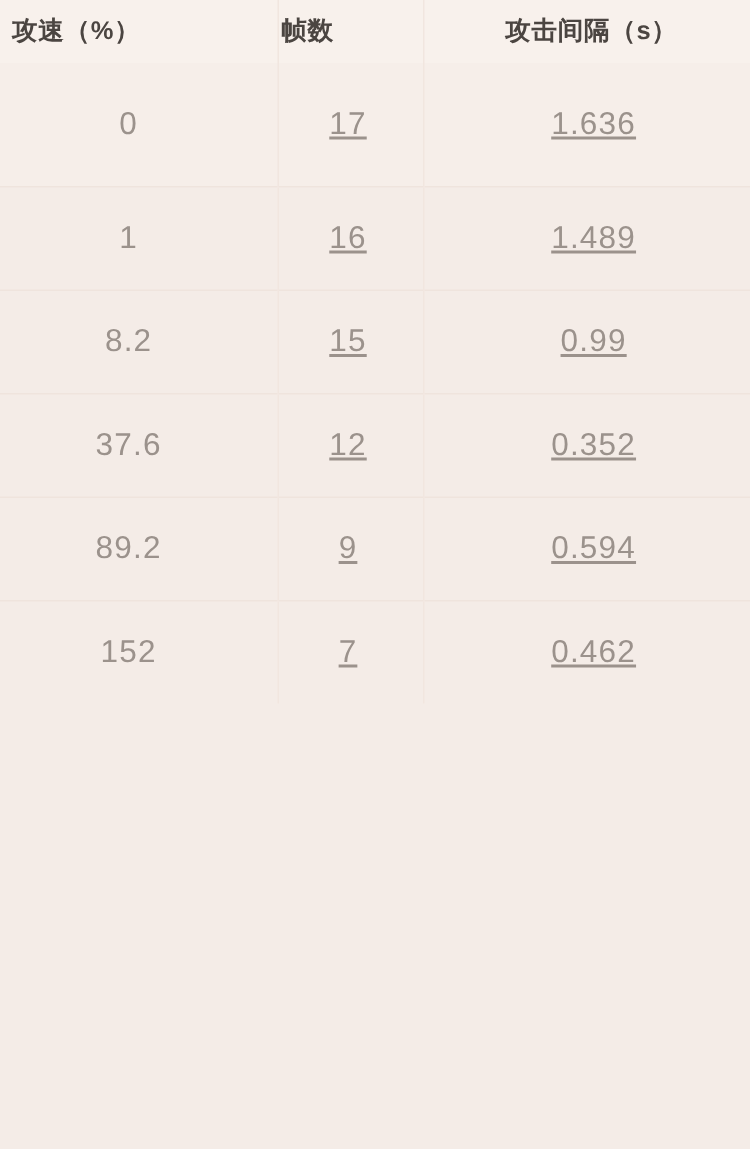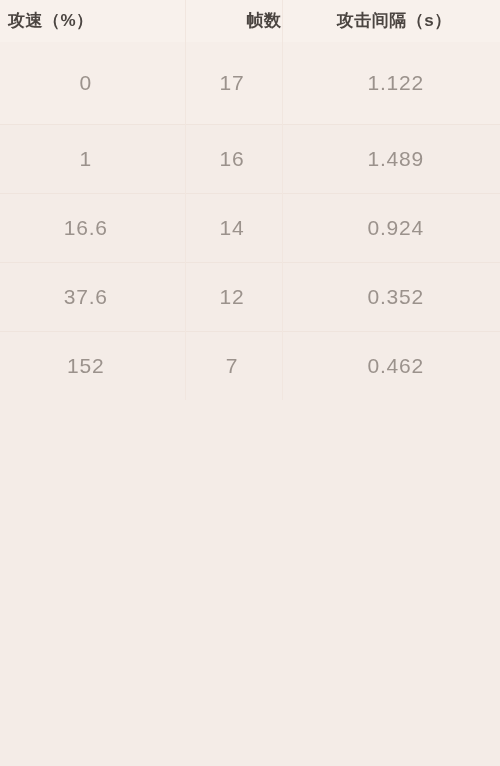--- a/index.html
+++ b/index.html
@@ -48,21 +48,21 @@
     vertical-align: middle;
     background: #f8f1ec;
     white-space: nowrap;
   }
   .head-cell.c1 {
     text-align: left;
     padding-left: 8px;
     margin-top: 20px;
   }
   .head-cell.c2 {
-    text-align: right;
+    text-align: left;
     padding-left: 2px;
   }
   .head-cell.c3 {
     text-align: center;
     padding-left: 6px;
     margin-top: 44px;
   }
   .head-cell.c2,
   .head-cell.c3 {
     border-left: 1px solid #f1e6df;
@@ -87,20 +87,21 @@
     border-top: 1px solid #efe4dd;
   }
   .data-row.first .data-cell {
     height: 80px;
     border-top: none;
     background: #f6eee9;
   }
   .data-cell.c2,
   .data-cell.c3 {
     border-left: 1px solid #f1e6df;
+    text-decoration: underline;
   }
   .data-cell.c1 { padding-right: 14px; }
   .data-cell.c2 { padding-right: 4px; }
   .data-cell.c3 { padding-left: 10px; }
 </style>
 </head>
 <body>
 
 <div class="sheet">
   <table class="grid">
@@ -113,36 +114,41 @@
       <tr class="head-row">
         <th class="head-cell c1">攻速（%）</th>
         <th class="head-cell c2">帧数</th>
         <th class="head-cell c3">攻击间隔（s）</th>
       </tr>
     </thead>
     <tbody>
         <tr class="data-row first">
           <td class="data-cell c1">0</td>
           <td class="data-cell c2">17</td>
-          <td class="data-cell c3">1.122</td>
+          <td class="data-cell c3">1.636</td>
         </tr>
         <tr class="data-row">
           <td class="data-cell c1">1</td>
           <td class="data-cell c2">16</td>
           <td class="data-cell c3">1.489</td>
         </tr>
         <tr class="data-row">
-          <td class="data-cell c1">16.6</td>
-          <td class="data-cell c2">14</td>
-          <td class="data-cell c3">0.924</td>
+          <td class="data-cell c1">8.2</td>
+          <td class="data-cell c2">15</td>
+          <td class="data-cell c3">0.99</td>
         </tr>
         <tr class="data-row">
           <td class="data-cell c1">37.6</td>
           <td class="data-cell c2">12</td>
           <td class="data-cell c3">0.352</td>
+        </tr>
+        <tr class="data-row">
+          <td class="data-cell c1">89.2</td>
+          <td class="data-cell c2">9</td>
+          <td class="data-cell c3">0.594</td>
         </tr>
         <tr class="data-row">
           <td class="data-cell c1">152</td>
           <td class="data-cell c2">7</td>
           <td class="data-cell c3">0.462</td>
         </tr>
       </tbody>
   </table>
 </div>
 

